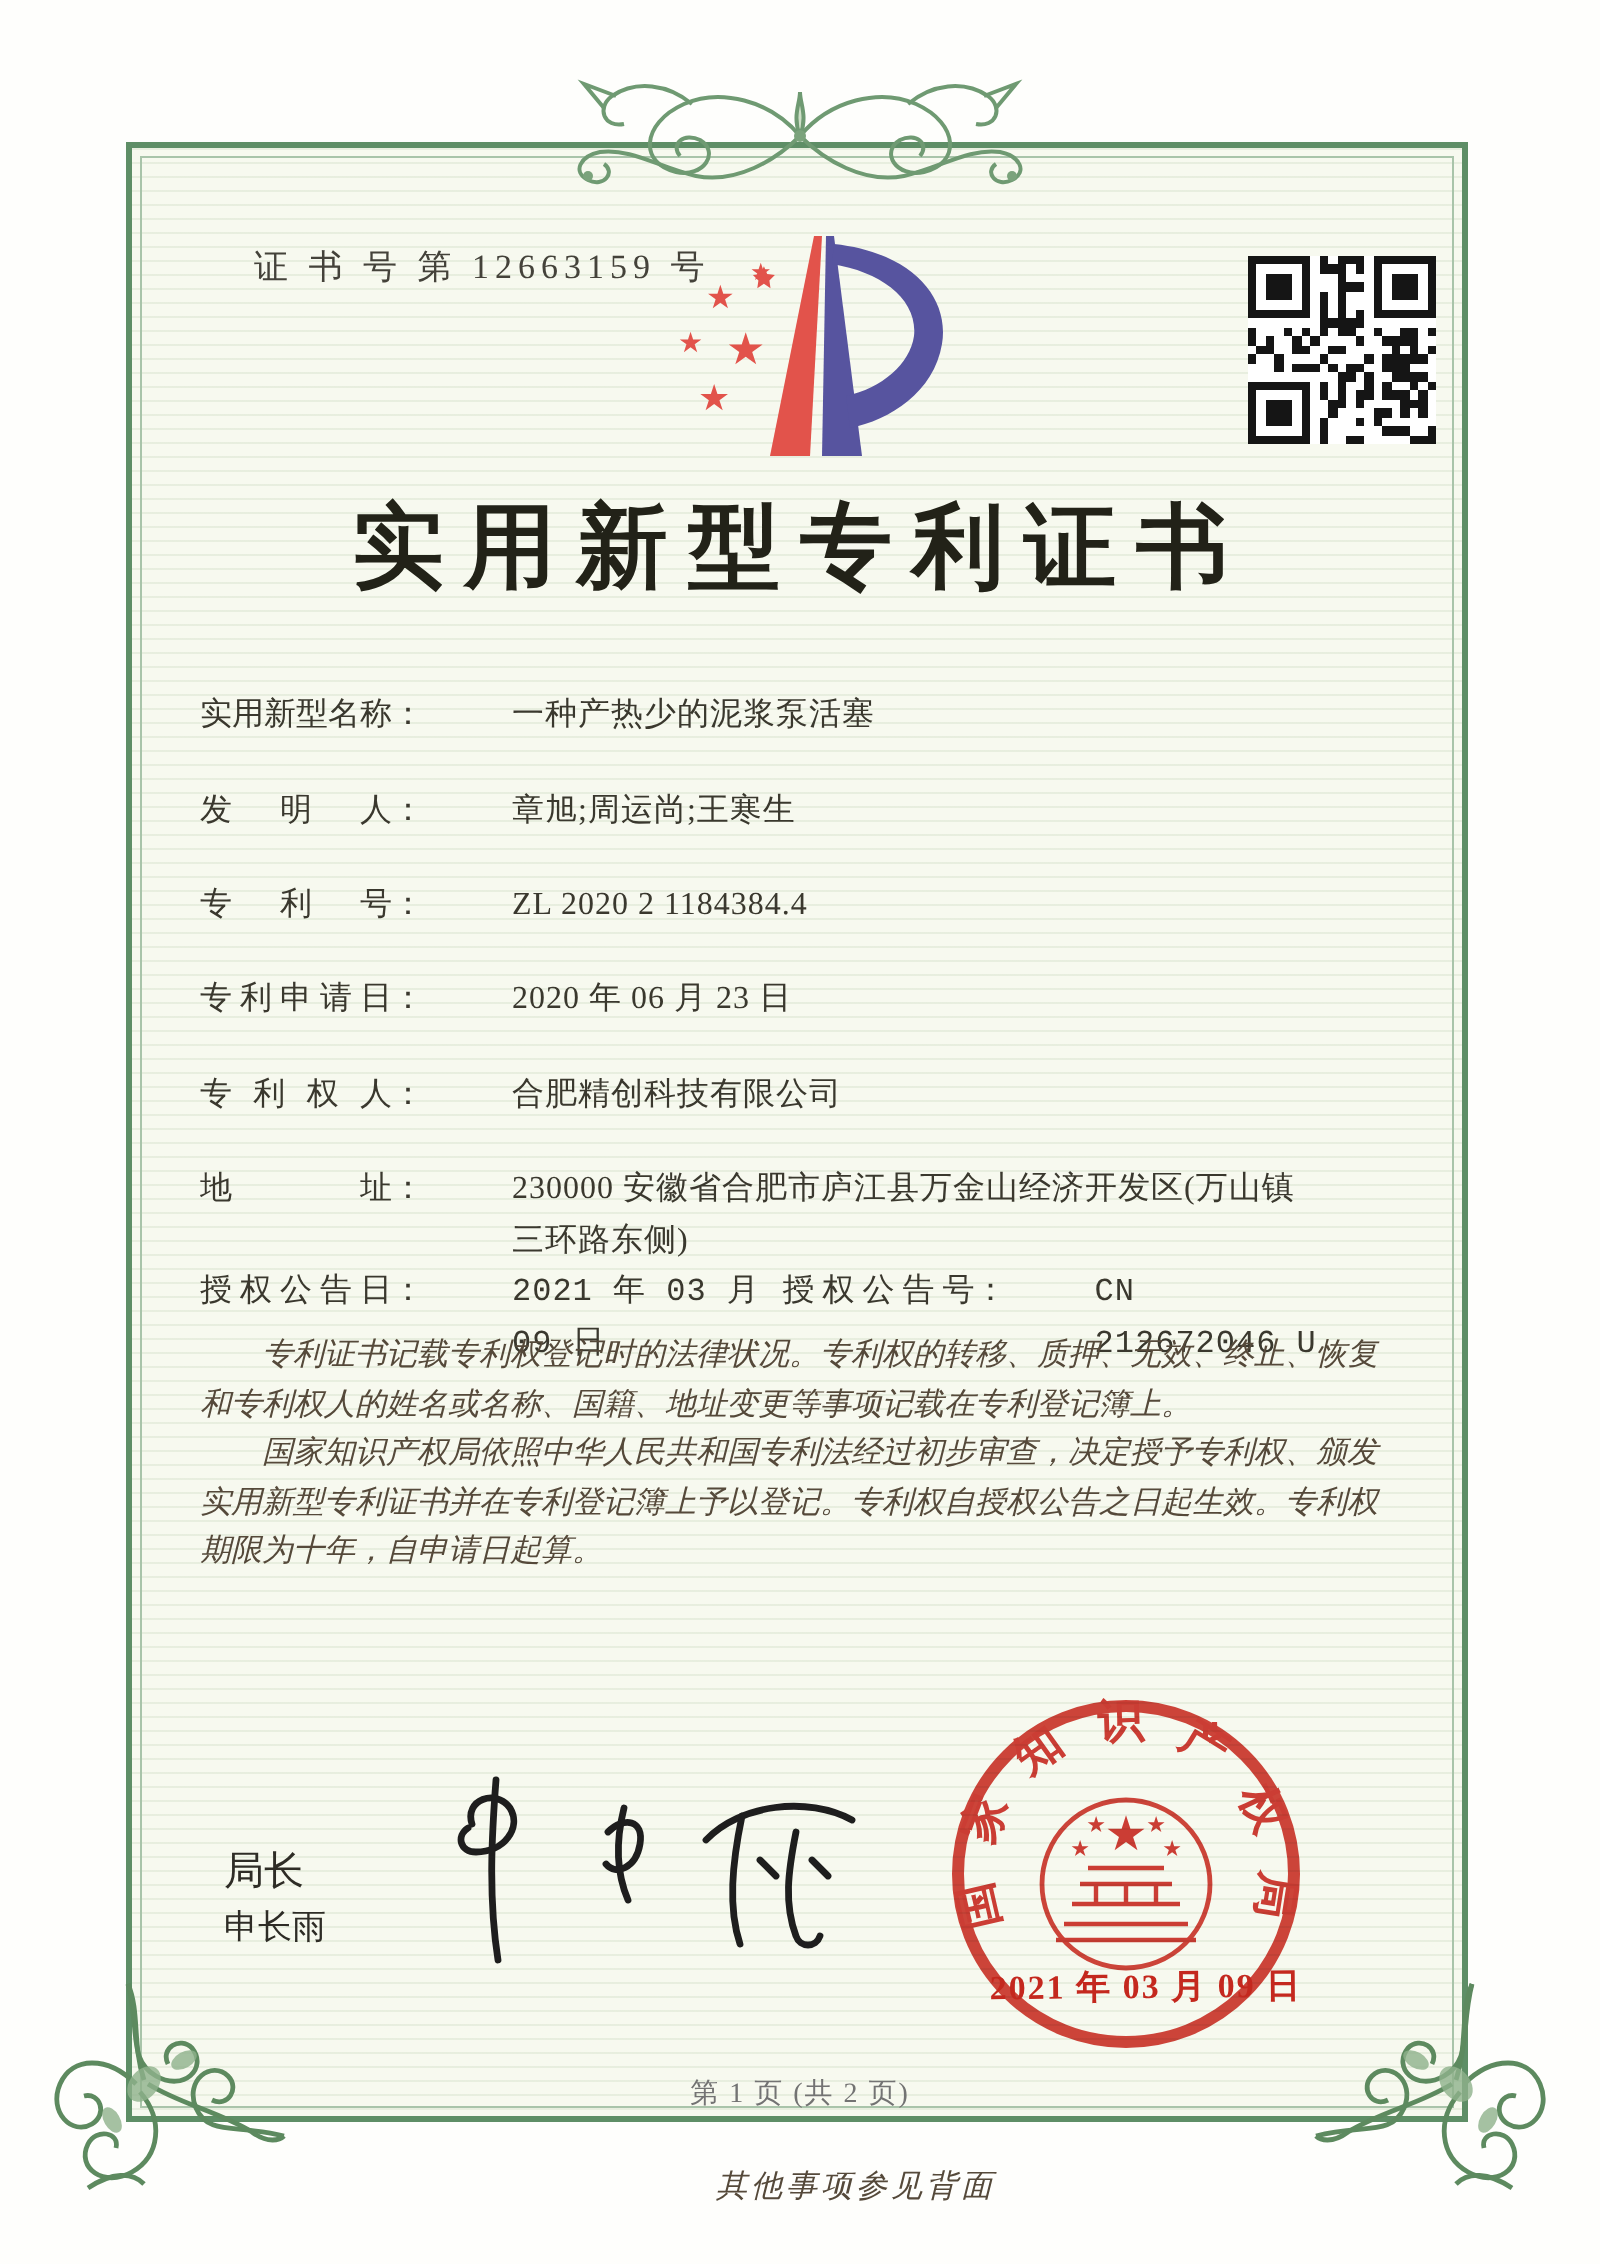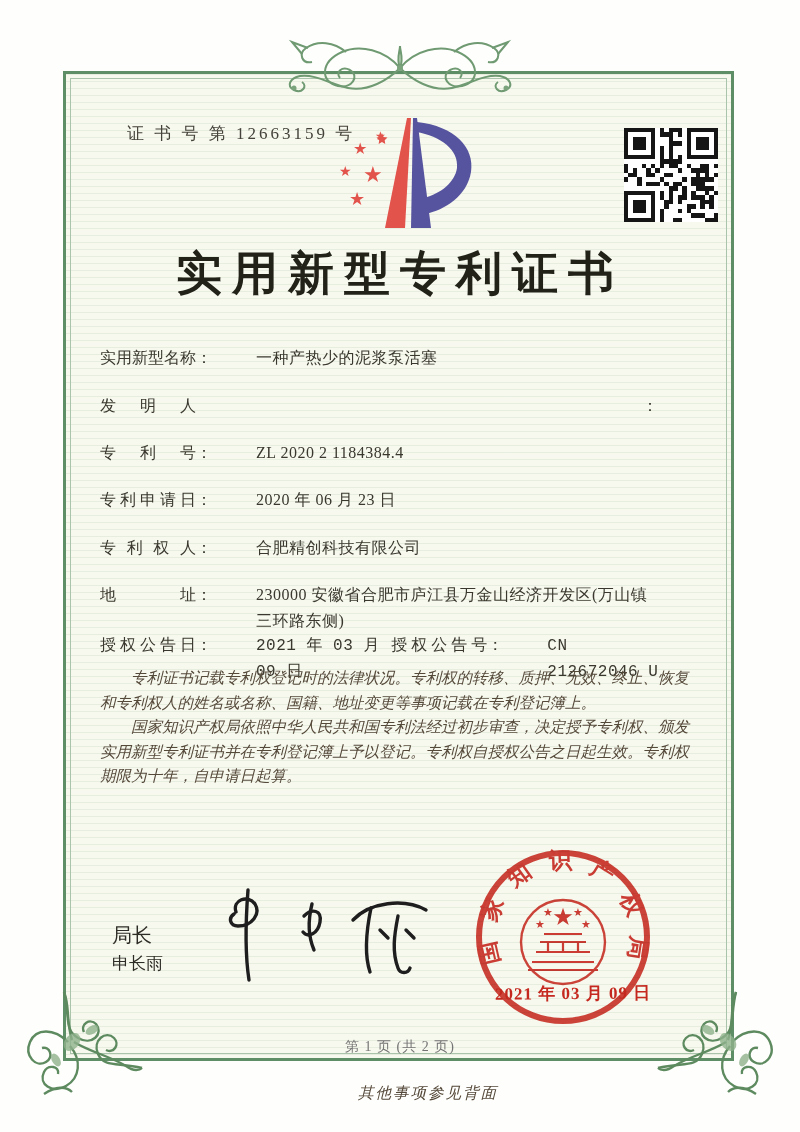--- a/index.html
+++ b/index.html
@@ -598,20 +598,21 @@
   <h1 class="title">实用新型专利证书</h1>
 
   <div class="field-row" style="top:345px">
     <span class="field-label">实用新型名称</span>
     <span class="field-sep">：</span>
     <span class="field-value">一种产热少的泥浆泵活塞</span>
   </div>
   <div class="field-row" style="top:393px">
     <span class="field-label">发明人</span>
     <span class="field-sep">：</span>
+    <span class="field-value">章旭;周运尚;王寒生</span>
   </div>
   <div class="field-row" style="top:440px">
     <span class="field-label">专利号</span>
     <span class="field-sep">：</span>
     <span class="field-value">ZL 2020 2 1184384.4</span>
   </div>
   <div class="field-row" style="top:487px">
     <span class="field-label">专利申请日</span>
     <span class="field-sep">：</span>
     <span class="field-value">2020 年 06 月 23 日</span>

